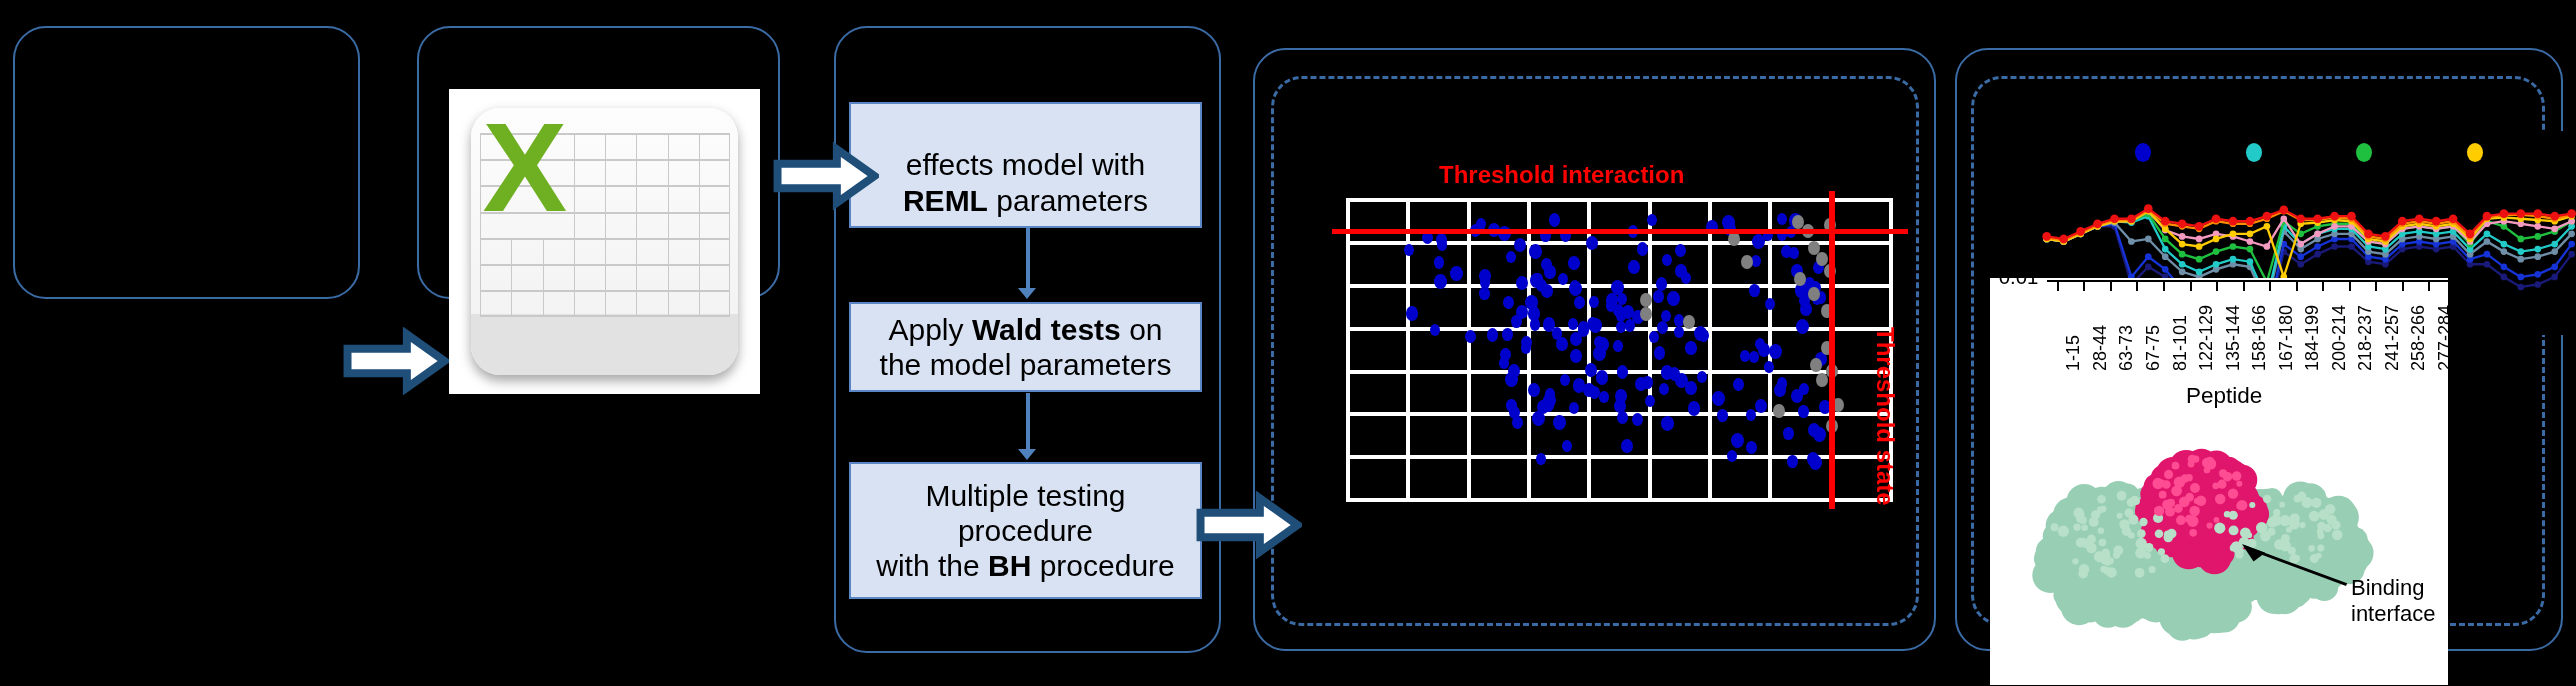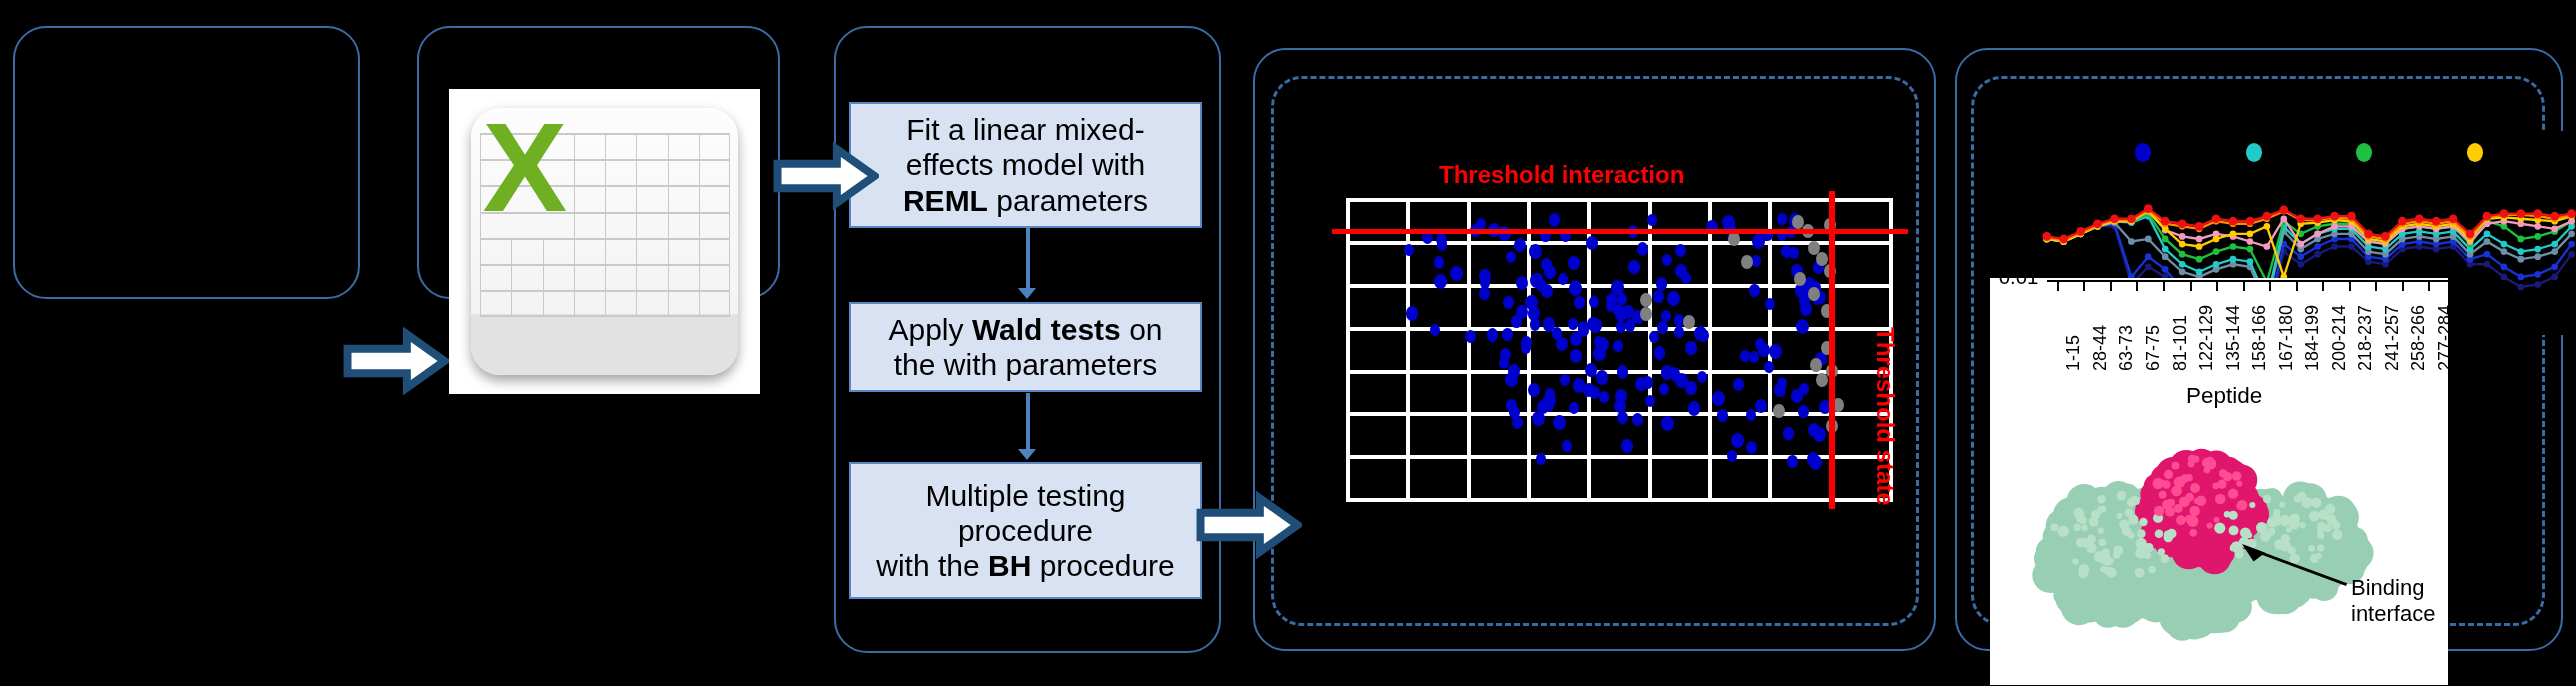--- a/index.html
+++ b/index.html
@@ -97,33 +97,33 @@
       <div style="left:249px;top:0px;width:1.5px;height:183px;"></div>
     </div>
     <div class="csv-x" style="left:11.6px;top:-4.4px;font-size:127px;">X</div>
   </div>
 </div>
 
 <div class="panel" style="left:834px;top:26px;width:387px;height:627px;"></div>
 
 <div class="flowbox" style="left:849px;top:102px;width:353px;height:126px;">
   <div>
-    <span>Fit a linear mixed-</span><br>
+    <br>
     <span>effects model with </span><br>
     <b>REML</b><span> parameters</span>
   </div>
 </div>
 
 <div class="vconn" style="left:1026px;top:228px;height:61px;"></div>
 <div class="vtri" style="left:1018px;top:288px;"></div>
 
 <div class="flowbox" style="left:849px;top:302px;width:353px;height:90px;">
   <div>
     <span>Apply </span><b>Wald tests</b><span> on</span><br>
-    <span>the with parameters</span>
+    <span>the model parameters</span>
   </div>
 </div>
 
 <div class="vconn" style="left:1026px;top:393px;height:58px;"></div>
 <div class="vtri" style="left:1018px;top:449px;"></div>
 
 <div class="flowbox" style="left:849px;top:462px;width:353px;height:137px;">
   <div>
     <span>Multiple testing</span><br>
     <span>procedure</span><br>

